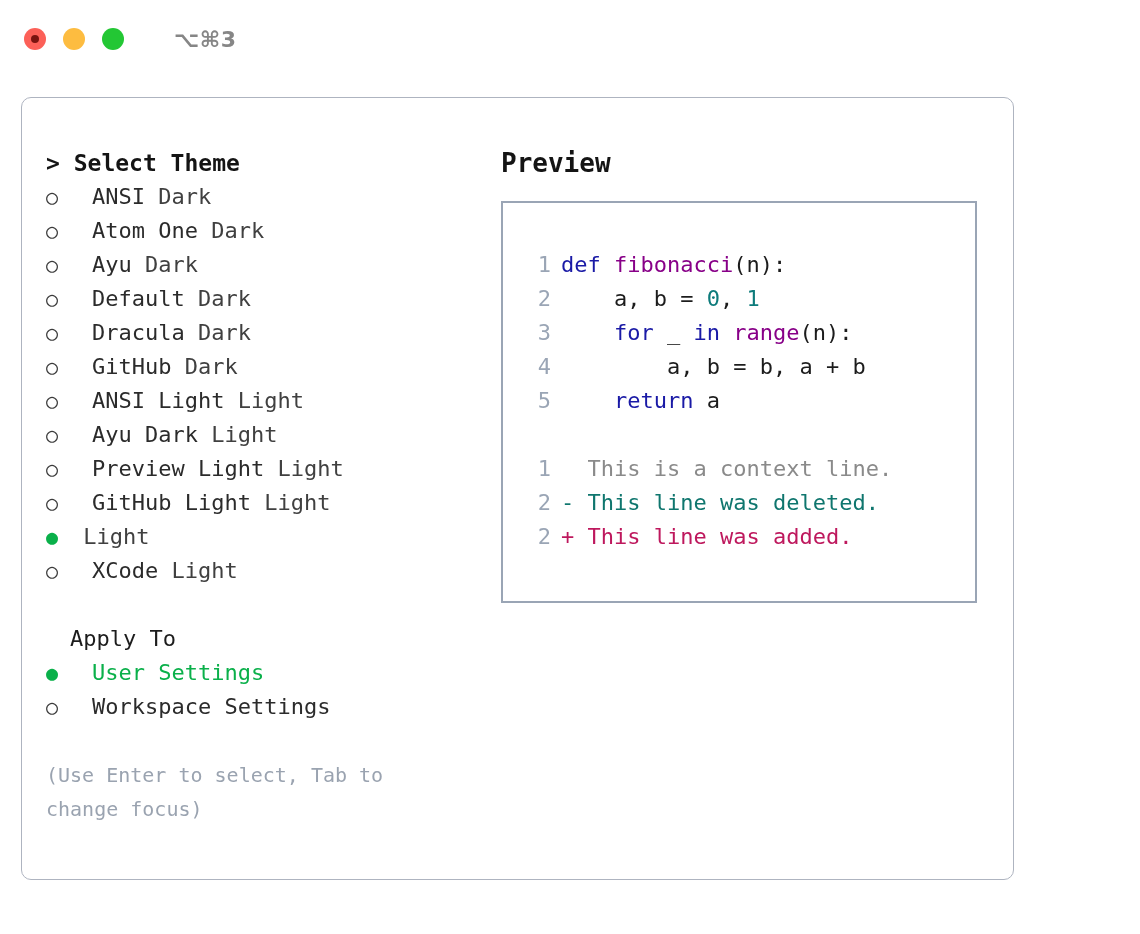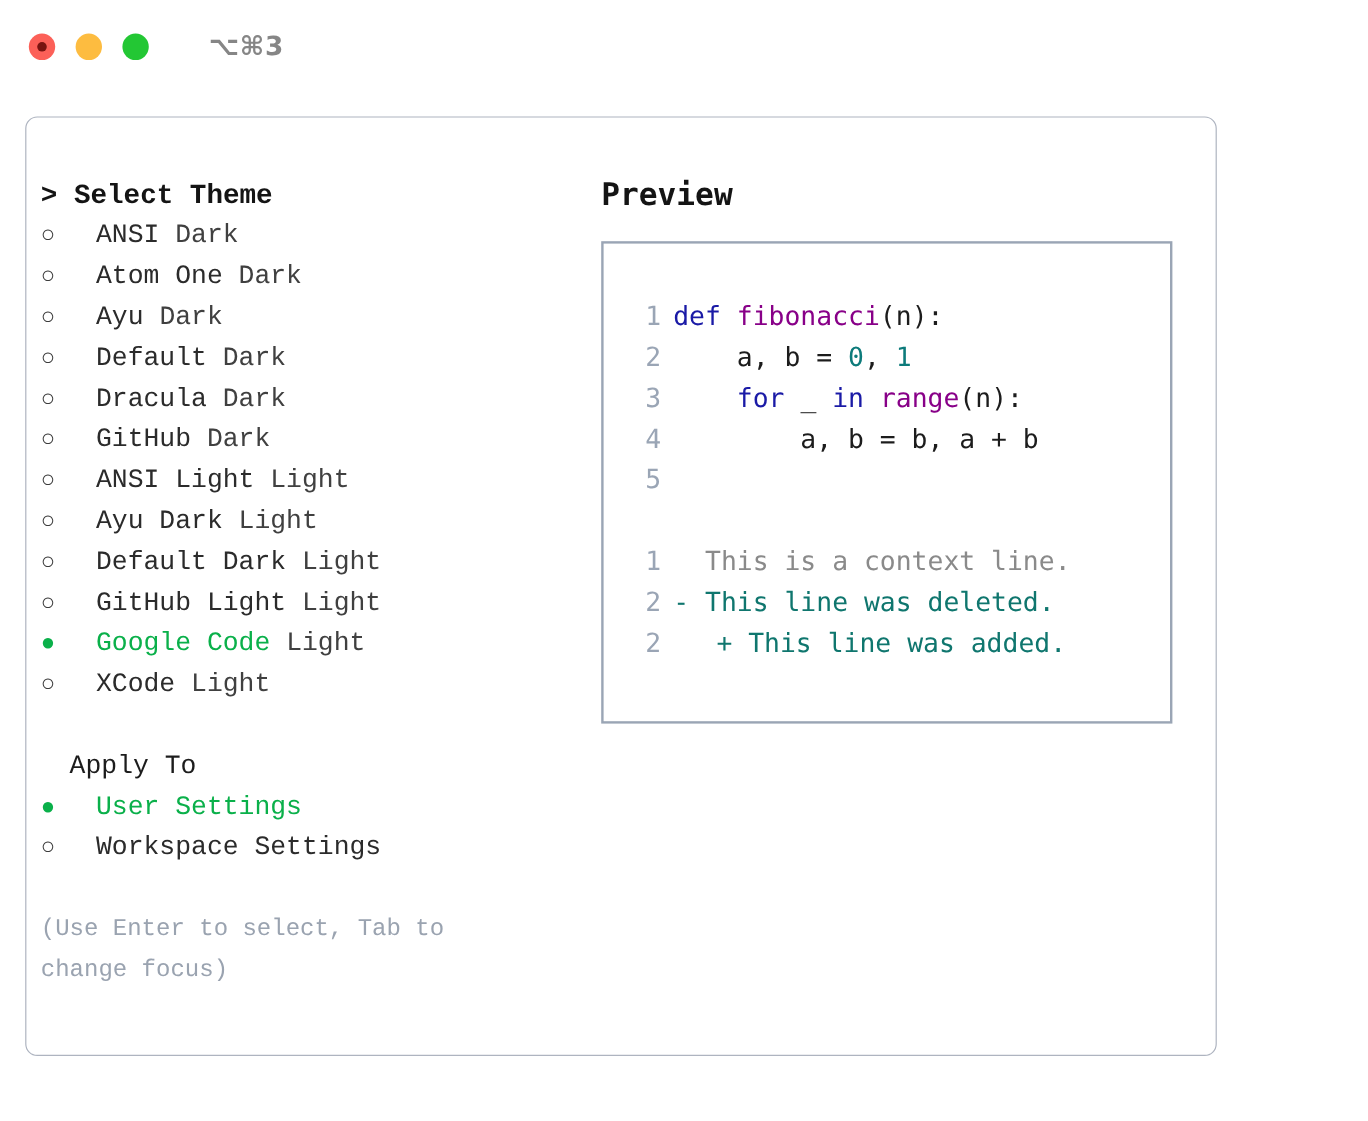--- a/index.html
+++ b/index.html
@@ -86,24 +86,23 @@
   .columns {
     position: absolute;
     left: 0; top: 0;
     width: 100%;
     height: 100%;
   }
 
   
   .left-col {
     position: absolute;
-    left: 12px;
+    left: 24px;
     top: 48px;
     width: 450px;
-    font-family: Liberation Mono, monospace;
   }
 
   .section-title {
     font-size: 23px;
     font-weight: 700;
     color: #141414;
     line-height: 34px;
     height: 34px;
     white-space: pre;
   }
@@ -192,21 +191,21 @@
   .code-text { white-space: pre; }
 
   .tok-kw    { color: #1a1aa6; }
   .tok-fn    { color: #880088; }
   .tok-num   { color: #0d7b7b; }
   .tok-plain { color: #1c1c1c; }
 
   .diff-gap { height: 34px; }
   .diff-context { color: #8a8a8a; }
   .diff-del     { color: #0f766e; }
-  .diff-add     { color: #0f766e; margin-left: 36px; }
+  .diff-add     { color: #be185d; }
 </style>
 </head>
 <body>
 
 <div class="app-window">
 
   <div class="titlebar">
     <div class="traffic-lights">
       <span class="dot dot-red"></span>
       <span class="dot dot-yellow"></span>
@@ -267,33 +266,32 @@
           </div>
 
           <div class="opt-row">
             <span class="marker">○</span>
             <span class="opt-name">Ayu Dark</span>
             <span class="opt-tag">&nbsp;<span>Light</span></span>
           </div>
 
           <div class="opt-row">
             <span class="marker">○</span>
-            <span class="opt-name">Default Dark</span>
+            <span class="opt-name">Preview Light</span>
             <span class="opt-tag">&nbsp;<span>Light</span></span>
           </div>
 
           <div class="opt-row">
             <span class="marker">○</span>
             <span class="opt-name">GitHub Light</span>
             <span class="opt-tag">&nbsp;<span>Light</span></span>
           </div>
 
           <div class="opt-row">
             <span class="marker sel">●</span>
-            <span class="opt-name sel">Google Code</span>
             <span class="opt-tag">&nbsp;<span>Light</span></span>
           </div>
 
           <div class="opt-row">
             <span class="marker">○</span>
             <span class="opt-name">XCode</span>
             <span class="opt-tag">&nbsp;<span>Light</span></span>
           </div>
 
         </div>
@@ -336,20 +334,21 @@
             <div class="code-line">
               <span class="lineno">3</span>
               <span class="code-text"><span class="tok-plain">    </span><span class="tok-kw">for</span><span class="tok-plain"> _ </span><span class="tok-kw">in</span><span class="tok-plain"> </span><span class="tok-fn">range</span><span class="tok-plain">(n):</span></span>
             </div>
             <div class="code-line">
               <span class="lineno">4</span>
               <span class="code-text"><span class="tok-plain">        a, b = b, a + b</span></span>
             </div>
             <div class="code-line">
               <span class="lineno">5</span>
+              <span class="code-text"><span class="tok-plain">    </span><span class="tok-kw">return</span><span class="tok-plain"> a</span></span>
             </div>
           </div>
 
           <div class="diff-gap"></div>
 
           <div>
             <div class="code-line">
               <span class="lineno">1</span>
               <span class="code-text diff-context">  This is a context line.</span>
             </div>

